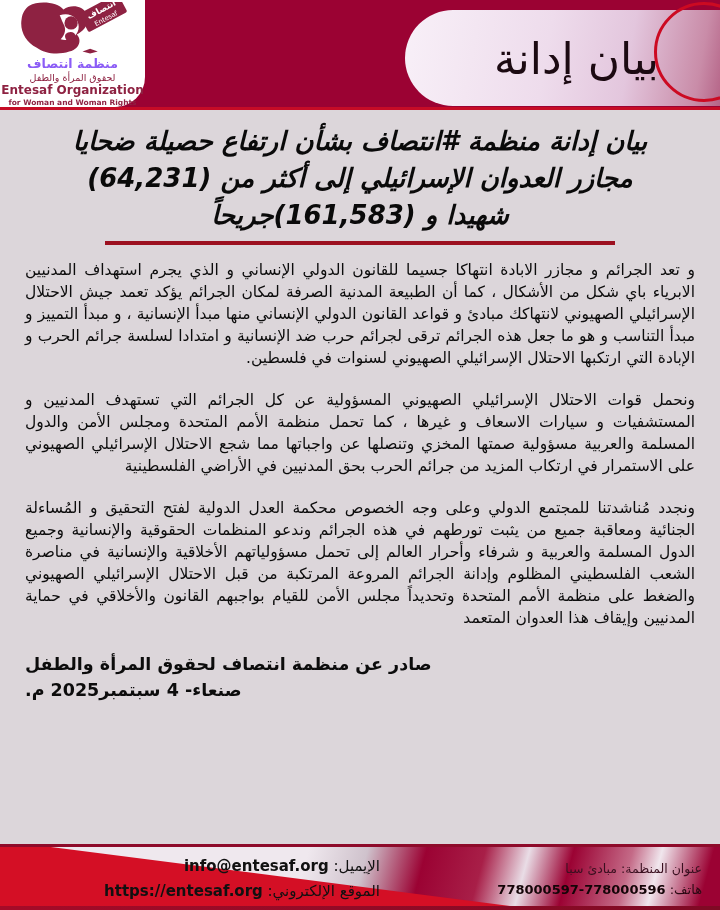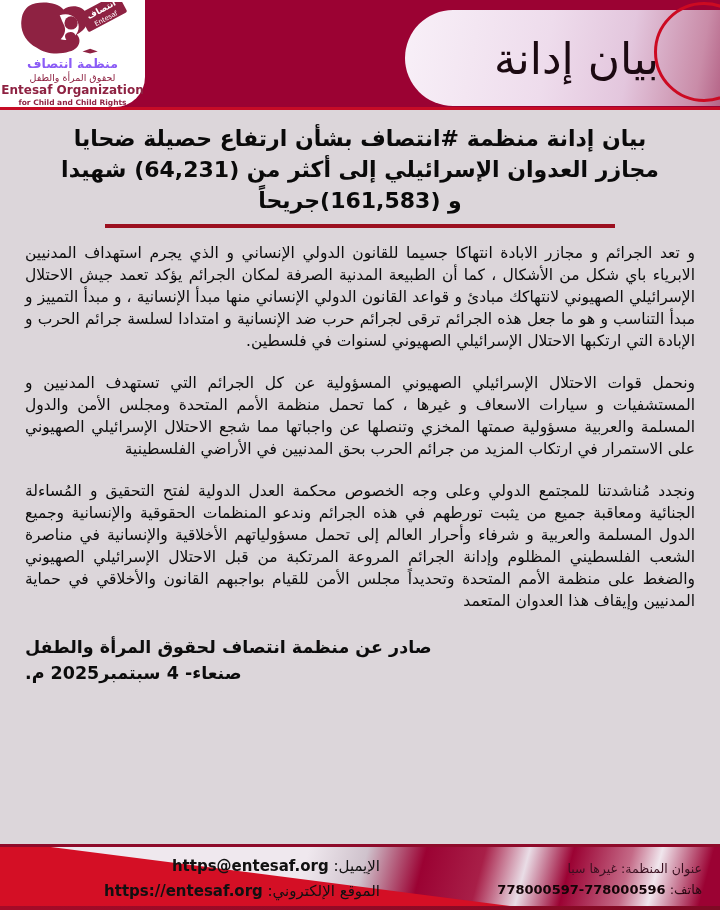--- a/index.html
+++ b/index.html
@@ -42,22 +42,22 @@
     position:absolute; right:-34px; top:2px; width:100px; height:100px;
     border:3px solid #cc0a22; border-radius:50%; background:transparent; z-index:2;
   }
 
   
   .body-area {
     flex:1 1 auto; background:#dcd6da; direction:rtl;
     padding:13px 25px 0 25px; color:#0c0c0c; overflow:hidden;
   }
   .doc-title {
-    text-align:center; font-weight:bold; font-size:22px; line-height:1.42;
-    margin:0 30px; color:#0a0a0a;
+    text-align:center; font-weight:bold; font-size:26px; line-height:1.42;
+    margin:0 30px; color:#0a0a0a;font-style:italic;
   }
   .title-rule {
     width:510px; height:4px; margin:7px auto 14px auto;
     border-top:2px solid #9c1020; border-bottom:2px solid #9c1020;
   }
   .para {
     text-align:justify; font-size:15.5px; line-height:1.42;
     margin-bottom:20px; text-align-last:right;
   }
   .closing { text-align:left; font-weight:bold; font-size:17.5px; line-height:1.5; margin-top:22px; }
@@ -118,21 +118,21 @@
 
         <g transform="translate(78,22) rotate(-28)">
           <rect x="-6" y="-14" width="46" height="22" fill="#8e2242" rx="2"></rect>
           <text x="17" y="-4" text-anchor="middle" font-size="9" fill="#ffffff" font-weight="bold">انتصاف</text>
           <text x="17" y="6" text-anchor="middle" font-size="7" fill="#ffffff">Entesaf</text>
         </g>
       </svg>
       <div class="logo-name-ar1">منظمة انتصاف</div>
       <div class="logo-name-ar2">لحقوق المرأة والطفل</div>
       <div class="logo-name-en1">Entesaf Organization</div>
-      <div class="logo-name-en2">for Child and Child Rights</div>
+      <div class="logo-name-en2">for Woman and Woman Rights</div>
     </div>
 
     <div class="title-pill">
       <div class="header-title">بيان إدانة</div>
     </div>
     <div class="arc-decor"></div>
   </div>
 
   <div class="body-area">
     <h1 class="doc-title">بيان إدانة منظمة #انتصاف بشأن ارتفاع حصيلة ضحايا مجازر العدوان الإسرائيلي إلى أكثر من (64,231) شهيدا و (161,583)جريحاً</h1>
@@ -148,32 +148,32 @@
     </div>
   </div>
 
   <div class="contact-band">
     <div class="band-triangle"></div>
     <div class="band-bottom-strip"></div>
 
     <div class="band-left">
       <div class="row">
         <span class="label">الإيميل:</span>
-        <span class="value ltr">https@entesaf.org</span>
+        <span class="value ltr">info@entesaf.org</span>
       </div>
       <div class="row">
         <span class="label">الموقع الإلكتروني:</span>
         <span class="value ltr">https://entesaf.org</span>
       </div>
     </div>
 
     <div class="band-right">
       <div class="row1">
         <span class="label">عنوان المنظمة:</span>
-        <span>غيرها سبا</span>
+        <span>مبادئ سبا</span>
       </div>
       <div class="row2">
         <span class="label">هاتف:</span>
         <span class="phone ltr">778000597-778000596</span>
       </div>
     </div>
   </div>
 
 </div>
 

